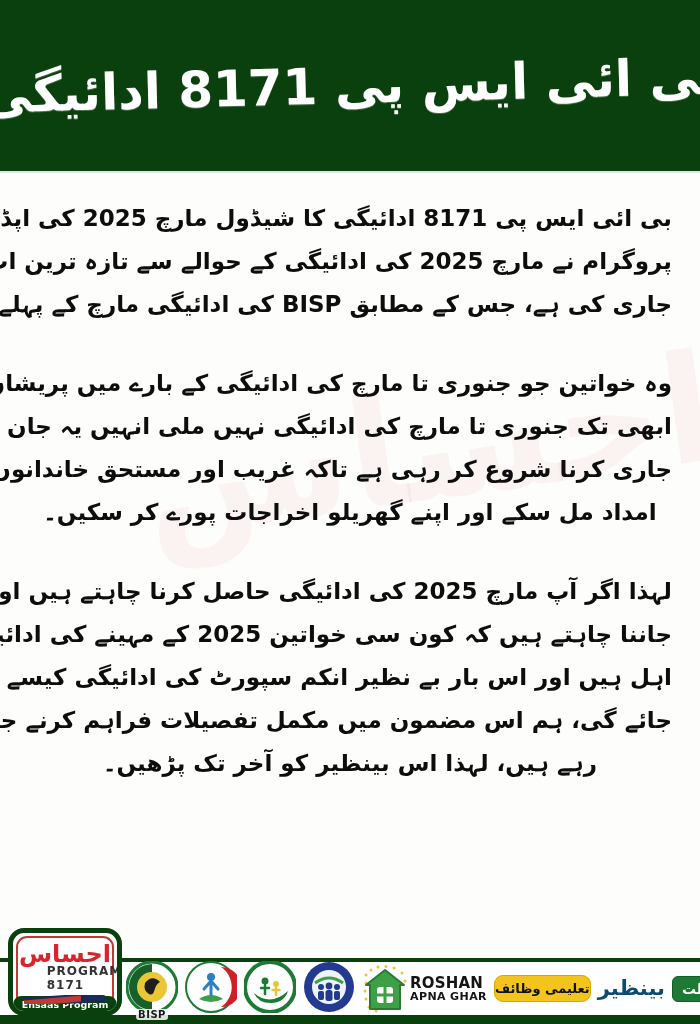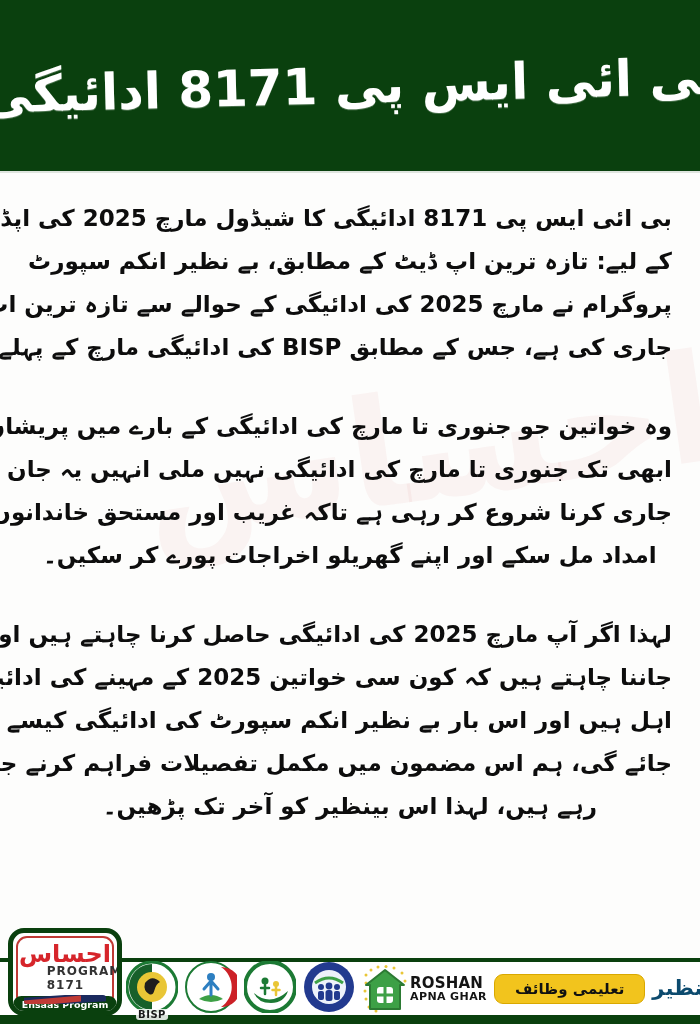--- a/index.html
+++ b/index.html
@@ -75,22 +75,22 @@
   }
 
   
   .roshan { display:flex; align-items:center; gap:2px; flex:0 0 auto; }
   .roshan-text { text-align:left; color:#141414; line-height:1; }
   .roshan-text .l1 { font-size:15px; font-weight:800; letter-spacing:.2px; }
   .roshan-text .l2 { font-size:11px; font-weight:800; letter-spacing:.4px; }
 
   
   .badge-yellow {
-    background:#f2c41d; color:#111; font-size:15px; font-weight:800;
-    border-radius:9px; padding:5px 20px; direction:rtl; white-space:nowrap;
+    background:#f2c41d; color:#111; font-size:13px; font-weight:800;
+    border-radius:9px; padding:5px 0; direction:rtl; white-space:nowrap;
     border:1px solid #d9a800; flex:0 0 auto;
   }
   .badge-green {
     background:#1c7a34; color:#fff; font-size:14px; font-weight:800;
     border-radius:6px; padding:4px 9px; direction:rtl; white-space:nowrap;
     border:1px solid #135c25; flex:0 0 auto;
   }
   .benazir-word {
     color:#0c4a6e; font-size:21px; font-weight:800; direction:rtl;
     white-space:nowrap; flex:0 0 auto; line-height:1;
@@ -103,21 +103,20 @@
 
   <div class="header">
     <div class="header-title">بی ائی ایس پی 8171 ادائیگی</div>
   </div>
 
   <div class="watermark">احساس</div>
 
   <div class="article">
     <div class="para">
       <div class="line">بی ائی ایس پی 8171 ادائیگی کا شیڈول مارچ 2025 کی اپڈیٹ اہل مستفید</div>
-      <div class="line">کے لیے: تازہ ترین اپ ڈیٹ کے مطابق، بے نظیر انکم سپورٹ</div>
       <div class="line">پروگرام نے مارچ 2025 کی ادائیگی کے حوالے سے تازہ ترین اپ ڈیٹ</div>
       <div class="line">جاری کی ہے، جس کے مطابق BISP کی ادائیگی مارچ کے پہلے یا</div>
     </div>
     <div class="para">
       <div class="line">وہ خواتین جو جنوری تا مارچ کی ادائیگی کے بارے میں پریشان ہیں اور جنہیں</div>
       <div class="line">ابھی تک جنوری تا مارچ کی ادائیگی نہیں ملی انہیں یہ جان کر خوشی ہوگی</div>
       <div class="line">جاری کرنا شروع کر رہی ہے تاکہ غریب اور مستحق خاندانوں کو مالی</div>
       <div class="line">امداد مل سکے اور اپنے گھریلو اخراجات پورے کر سکیں۔</div>
     </div>
     <div class="para">

